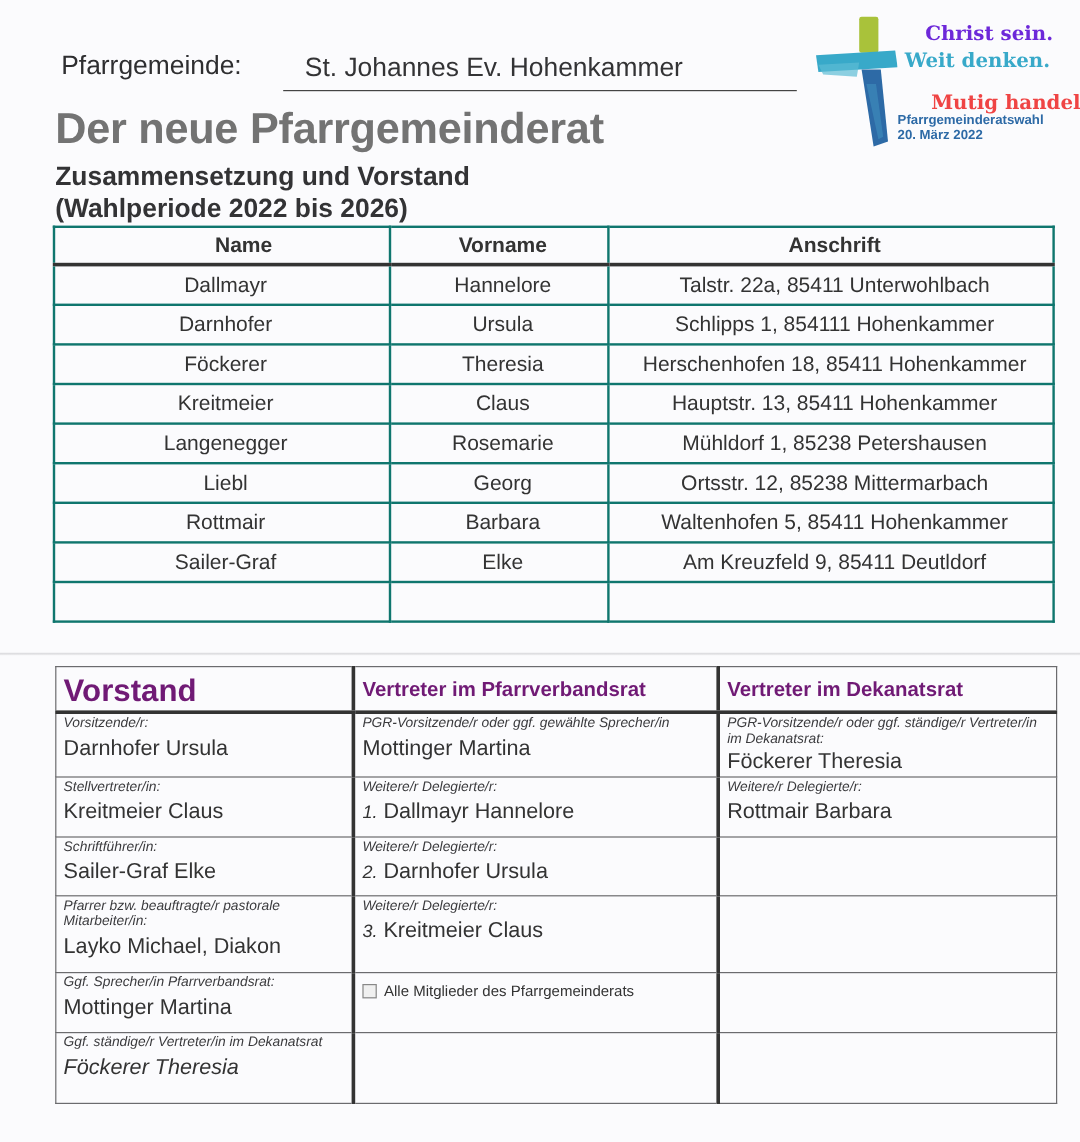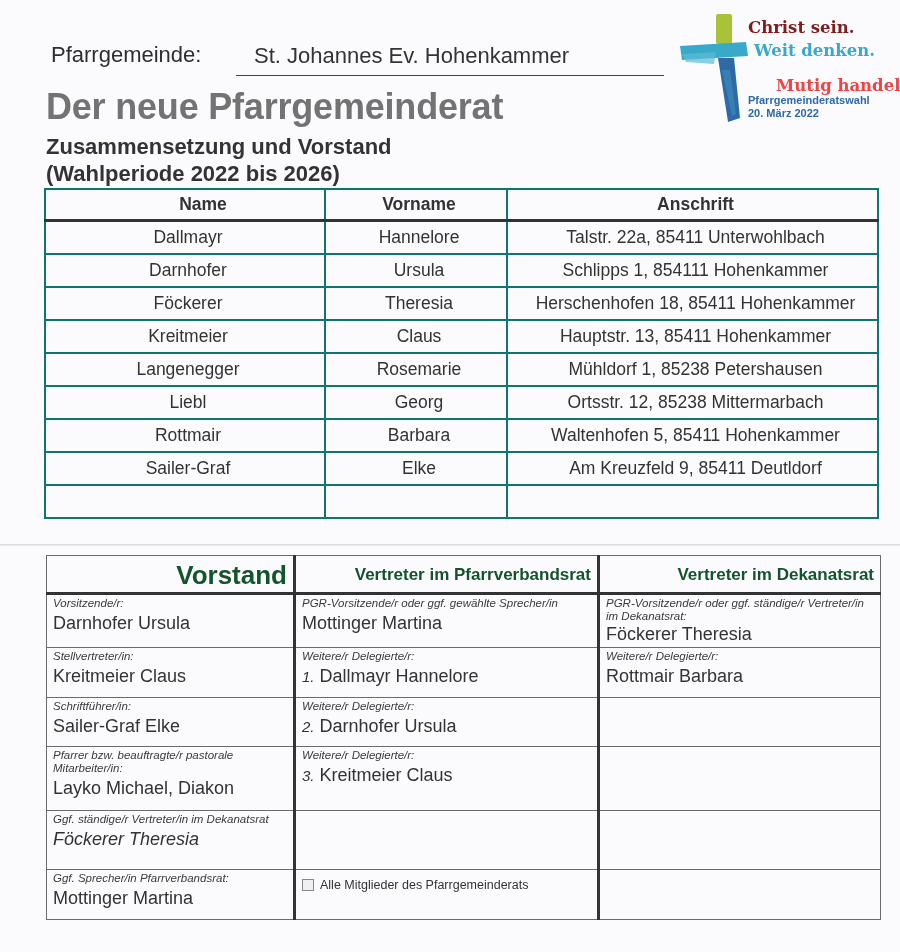--- a/index.html
+++ b/index.html
@@ -13,42 +13,42 @@
   .abs { position: absolute; }
   .parish-label { left: 51px; top: 42px; font-size: 22px; font-weight: normal; color: #2e2e30; }
   .parish-value { left: 254px; top: 43px; font-size: 22px; color: #333335; }
   .parish-line { left: 236px; top: 75px; width: 428px; height: 1px; background: #444; }
   .title { left: 46px; top: 86px; font-size: 36px; font-weight: bold; color: #737373; letter-spacing: -0.2px; }
   .subtitle { left: 46px; top: 133px; font-size: 22px; font-weight: bold; color: #333335; line-height: 27px; }
 
   
   .logo { left: 676px; top: 10px; width: 224px; height: 118px; }
   .slogan { position: absolute; left: 72px; font-family: "DejaVu Serif", serif; font-weight: bold; font-size: 16.5px; white-space: nowrap; }
-  .slogan.l1 { top: 8px; color: #7f1d1d; }
+  .slogan.l1 { top: 8px; color: #6d28d9; margin-left: 23px; }
   .slogan.l2 { top: 31px; left: 78px; color: #38a9c9; }
   .slogan.l3 { top: 66px; left: 72px; color: #ef4444; margin-left: 28px; }
   .logo-small { position: absolute; left: 72px; font-size: 11px; color: #2d6aa6; font-weight: bold; line-height: 13px; }
   .logo-small.s1 { top: 84px; }
   .logo-small.s2 { top: 97px; }
 
   
   .members { left: 44px; top: 188px; width: 835px; border-collapse: collapse; }
   .members th, .members td { border: 2px solid #0f766e; padding: 0 0 0 6px; text-align: center; font-size: 17.5px; color: #333; }
   .members th { height: 29px; font-weight: bold; font-size: 17.5px; border-bottom: 3px solid #333; }
   .members th.c-name { padding-left: 36px; }
   .members td { height: 31px; }
   .members .col1 { width: 242px; }
   .members .col2 { width: 174px; }
 
   .seam { left: 0; top: 544px; width: 900px; height: 2px; background: linear-gradient(#d7d7db, #eeeef0); }
 
   
   .board { left: 46px; top: 555px; width: 834px; border-collapse: collapse; table-layout: fixed; }
   .board td, .board th { border: 1px solid #6b6b6e; vertical-align: top; padding: 2px 6px 0 6px; }
-  .board th { height: 34px; vertical-align: middle; text-align: right; border-bottom: 3px solid #333; color: #14532d; }
+  .board th { height: 34px; vertical-align: middle; text-align: left; border-bottom: 3px solid #333; color: #701a75; }
   .board th.big { font-size: 26px; font-weight: bold; }
   .board th.med { font-size: 17px; font-weight: bold; }
   .board .thick-l { border-left: 3px solid #333; }
   .board .lbl { font-size: 11.5px; font-style: italic; color: #3a3a3d; line-height: 13px; }
   .board .val { font-size: 18px; color: #333; margin-top: 3px; }
   .board .val.it { font-style: italic; }
   .board .num { font-size: 15px; font-style: italic; }
   .board .chk-row { display: flex; align-items: center; gap: 6px; margin-top: 6px; font-size: 12.5px; color: #333; }
   .checkbox { width: 12px; height: 12px; border: 1px solid #888; background: #f0f0f0; display: inline-block; box-sizing: border-box; }
 </style>
@@ -195,35 +195,35 @@
       <td>
         <div class="lbl">Pfarrer bzw. beauftragte/r pastorale Mitarbeiter/in:</div>
         <div class="val">Layko Michael, Diakon</div>
       </td>
       <td class="thick-l">
         <div class="lbl">Weitere/r Delegierte/r:</div>
         <div class="val"><span class="num">3.</span> <span>Kreitmeier Claus</span></div>
       </td>
       <td class="thick-l"></td>
     </tr>
-    <tr style="height:59px">
-      <td>
-        <div class="lbl">Ggf. ständige/r Vertreter/in im Dekanatsrat</div>
-        <div class="val it">Föckerer Theresia</div>
-      </td>
-      <td class="thick-l"></td>
-      <td class="thick-l"></td>
-    </tr>
     <tr style="height:50px">
       <td>
         <div class="lbl">Ggf. Sprecher/in Pfarrverbandsrat:</div>
         <div class="val">Mottinger Martina</div>
       </td>
       <td class="thick-l">
         <label class="chk-row">
           <span class="checkbox"></span>
           <span>Alle Mitglieder des Pfarrgemeinderats</span>
         </label>
       </td>
       <td class="thick-l"></td>
     </tr>
+    <tr style="height:59px">
+      <td>
+        <div class="lbl">Ggf. ständige/r Vertreter/in im Dekanatsrat</div>
+        <div class="val it">Föckerer Theresia</div>
+      </td>
+      <td class="thick-l"></td>
+      <td class="thick-l"></td>
+    </tr>
   </tbody>
 </table>
 
 </body></html>

